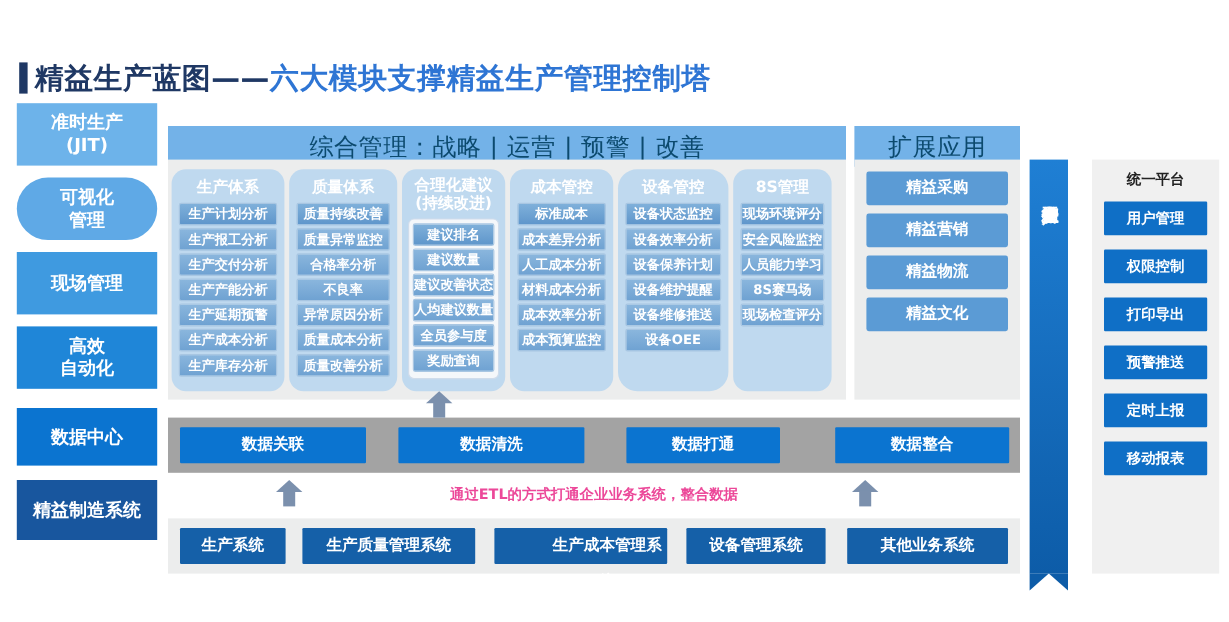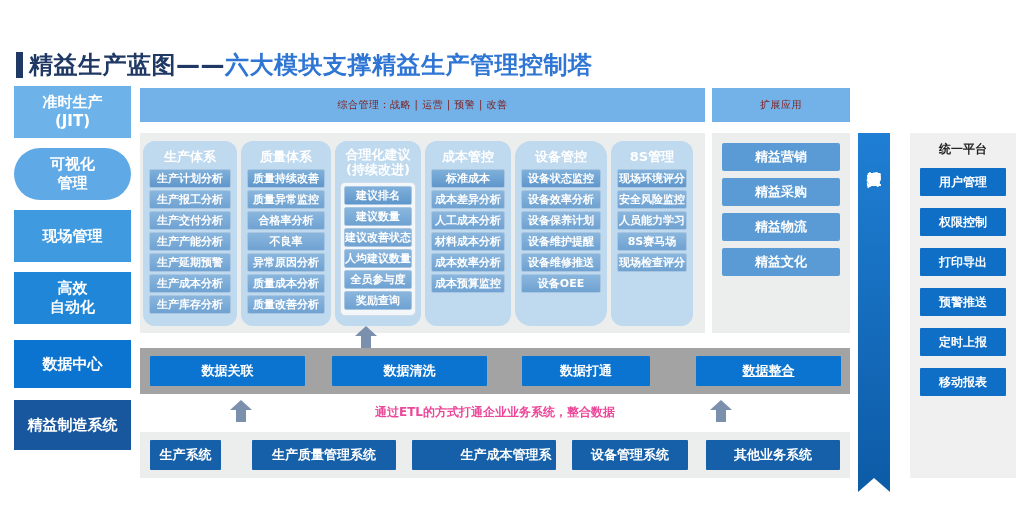--- a/index.html
+++ b/index.html
@@ -25,23 +25,23 @@
   
   .sidebar { position: absolute; left: 14px; top: 86px; width: 117px; }
   .side-item {
     width: 117px; color: #fff; font-size: 15px; font-weight: bold;
     display: flex; align-items: center; justify-content: center; text-align: center;
     line-height: 1.25; margin-bottom: 10px; padding: 2px 4px;
   }
 
   
   .hdr {
-    position: absolute; background: #73b2e8; color: #7f1d1d;
+    position: absolute; background: #73b2e8; color: #0c4a6e;
     display: flex; align-items: center; justify-content: center;
-    font-size: 10px; letter-spacing: .5px;
+    font-size: 20px; letter-spacing: .5px; margin-top: 17px;
   }
 
   
   .mods { position: absolute; left: 140px; top: 133px; width: 565px; height: 200px; background: #eceded; }
   .mod {
     position: absolute; top: 8px; background: #bfd9ef; border-radius: 12px;
     padding-top: 6px; height: 185px;
   }
   .mod.tall-title { padding-top: 4px; }
   .mod-title {
@@ -214,22 +214,22 @@
           <div class="mod-item">安全风险监控</div>
           <div class="mod-item">人员能力学习</div>
           <div class="mod-item">8S赛马场</div>
           <div class="mod-item">现场检查评分</div>
         </div>
       </div>
     </div>
 
   <div class="ext-panel">
     <div id="ext-list" style="padding-top:10px;">
+        <div class="ext-item">精益采购</div>
         <div class="ext-item">精益营销</div>
-        <div class="ext-item">精益采购</div>
         <div class="ext-item">精益物流</div>
         <div class="ext-item">精益文化</div>
       </div>
   </div>
 
   <div class="ribbon">
     <div class="ribbon-text">企业精益生产管控平台</div>
   </div>
 
   <div class="uni-panel">
@@ -241,37 +241,37 @@
         <div class="uni-item">预警推送</div>
         <div class="uni-item">定时上报</div>
         <div class="uni-item">移动报表</div>
       </div>
   </div>
 
   <div class="dc-panel" id="dc-panel">
       <div class="dc-item" style="left: 10px; width: 155px;">数据关联</div>
       <div class="dc-item" style="left: 192px; width: 155px;">数据清洗</div>
       <div class="dc-item" style="left: 382px; width: 128px;">数据打通</div>
-      <div class="dc-item" style="left: 556px; width: 145px; text-decoration: underline;">数据整合</div>
+      <div class="dc-item" style="left: 556px; width: 145px;">数据整合</div>
     </div>
 
   <div class="etl-panel">
     <div class="etl-text">通过ETL的方式打通企业业务系统，整合数据</div>
     <div class="arrow" style="left:90px; top:2px;">
       <div class="head"></div>
         <div class="stem"></div>
     </div>
     <div class="arrow" style="left:570px; top:2px;">
       <div class="head"></div>
         <div class="stem"></div>
     </div>
   </div>
 
   <div class="sys-panel" id="sys-panel">
-      <div class="sys-item" style="left: 10px; width: 71px;">生产系统</div>
+      <div class="sys-item" style="left: 10px; width: 88px;">生产系统</div>
       <div class="sys-item" style="left: 112px; width: 144px;">生产质量管理系统</div>
       <div class="sys-item" style="left: 272px; width: 144px; padding-left: 44px;">生产成本管理系统</div>
       <div class="sys-item" style="left: 432px; width: 116px;">设备管理系统</div>
       <div class="sys-item" style="left: 566px; width: 134px;">其他业务系统</div>
     </div>
 
   <div class="arrow" style="left:355px; top:326px;">
     <div class="head"></div>
       <div class="stem"></div>
   </div>

